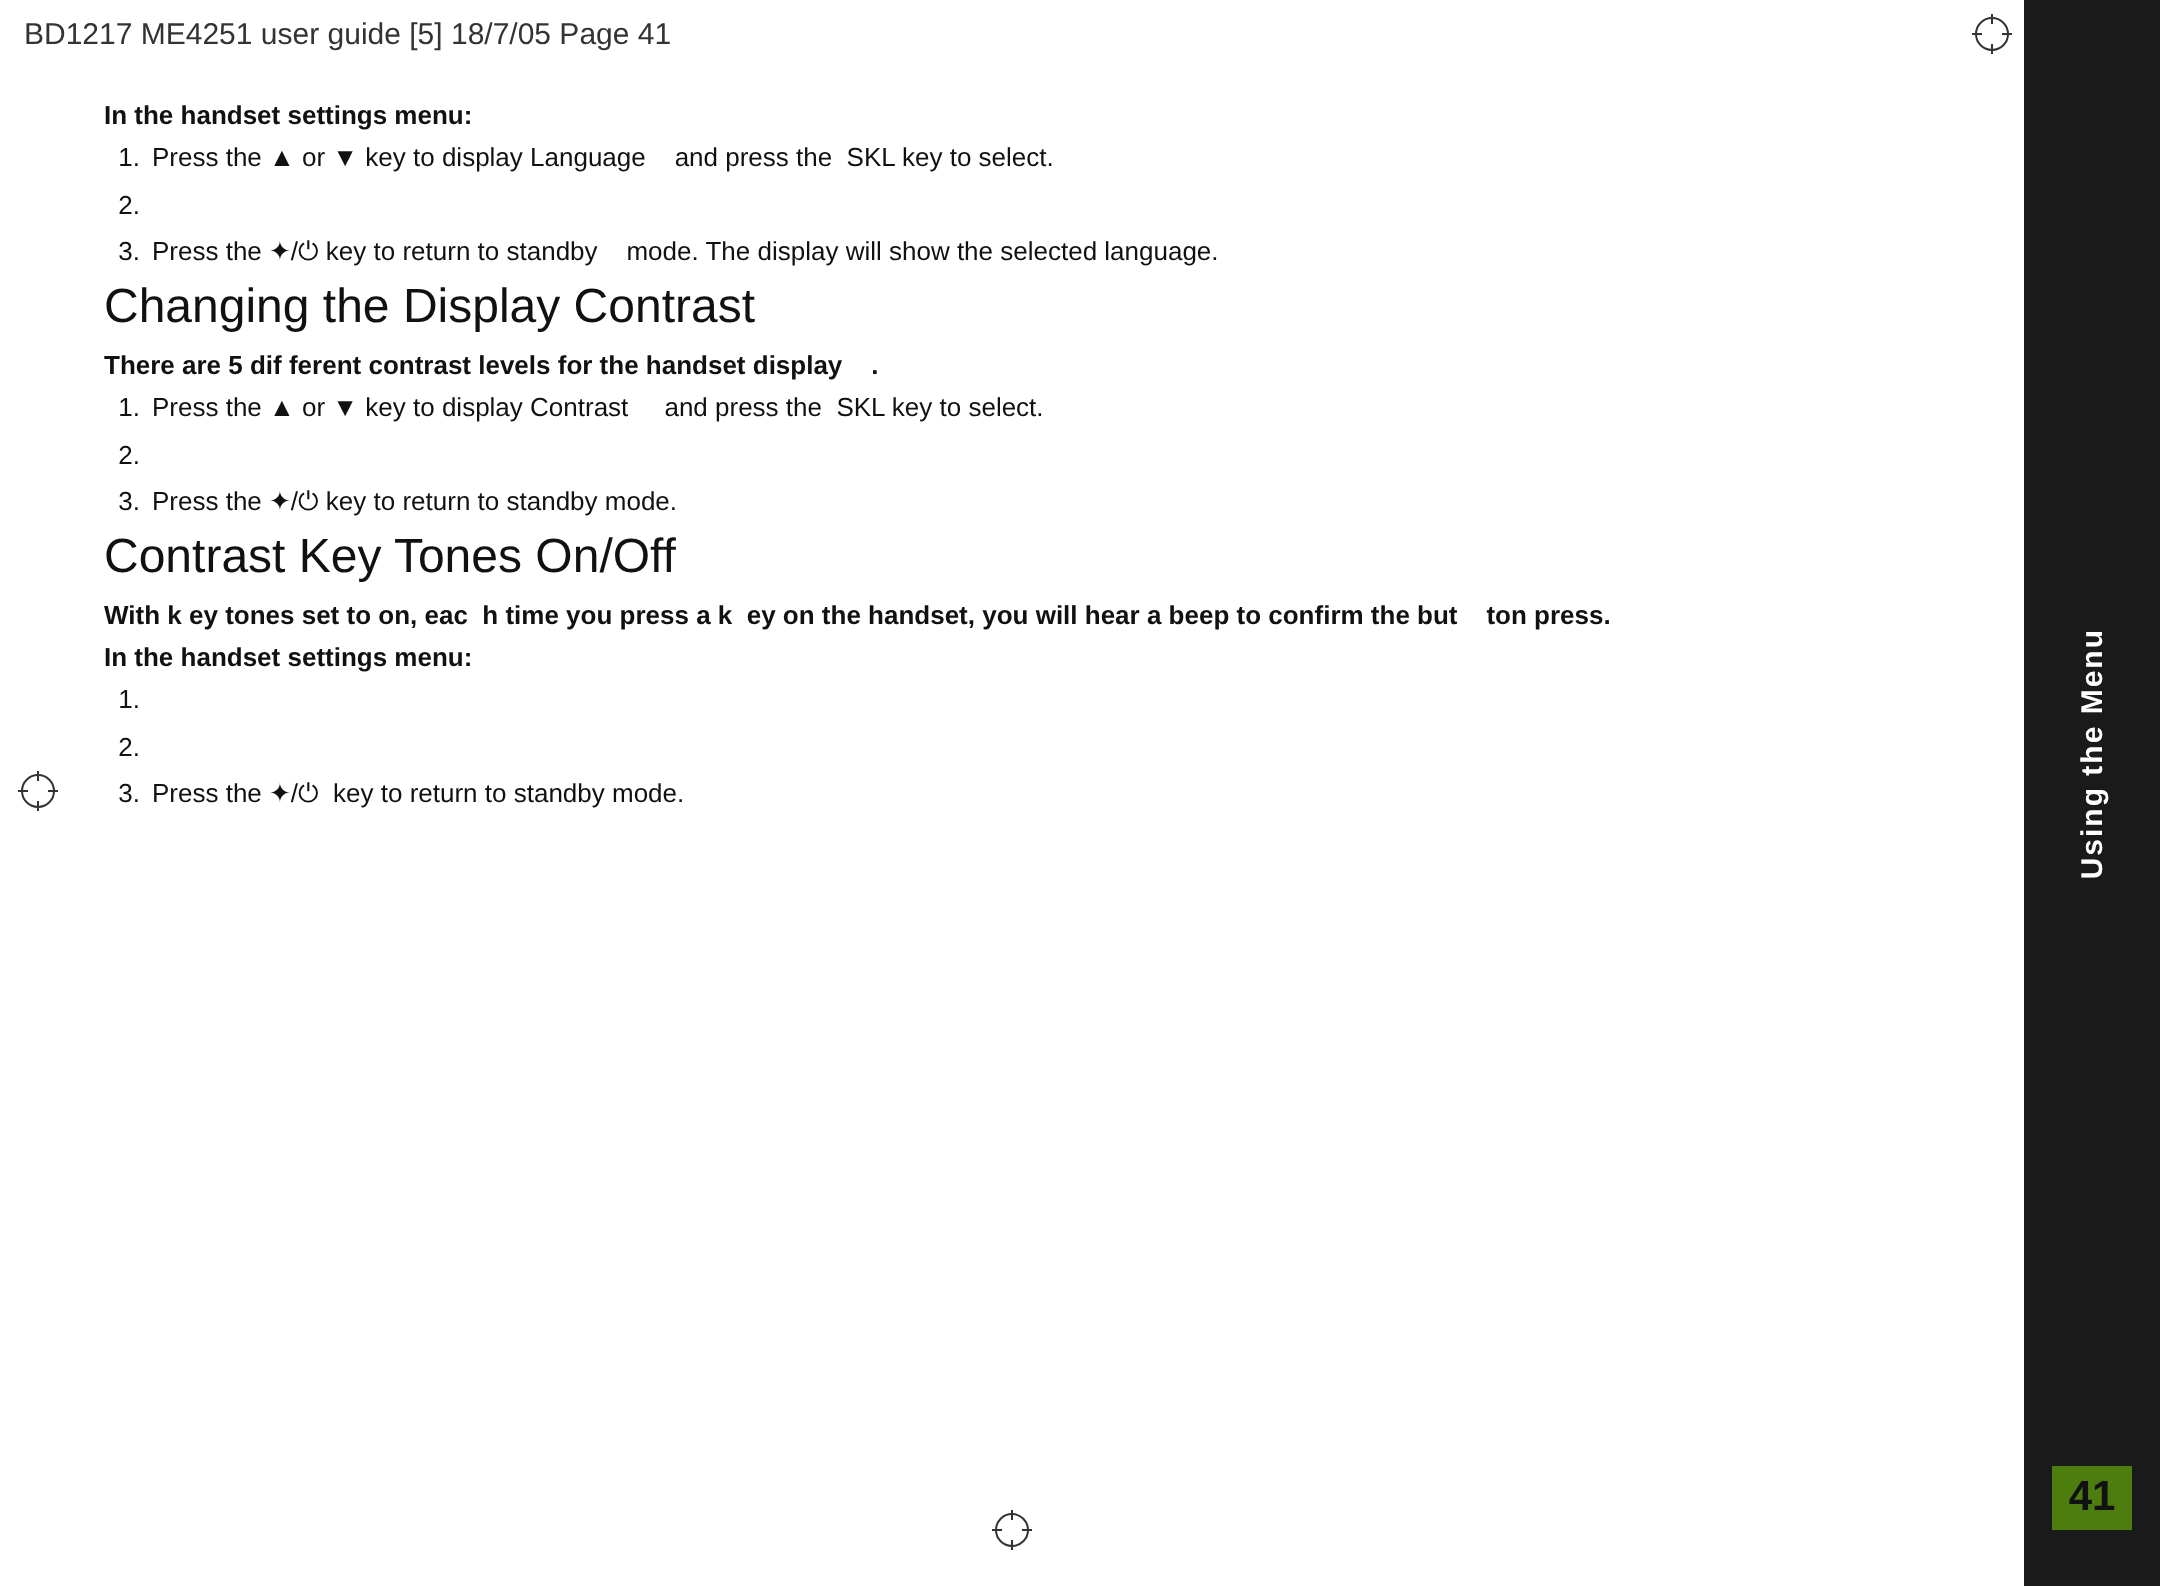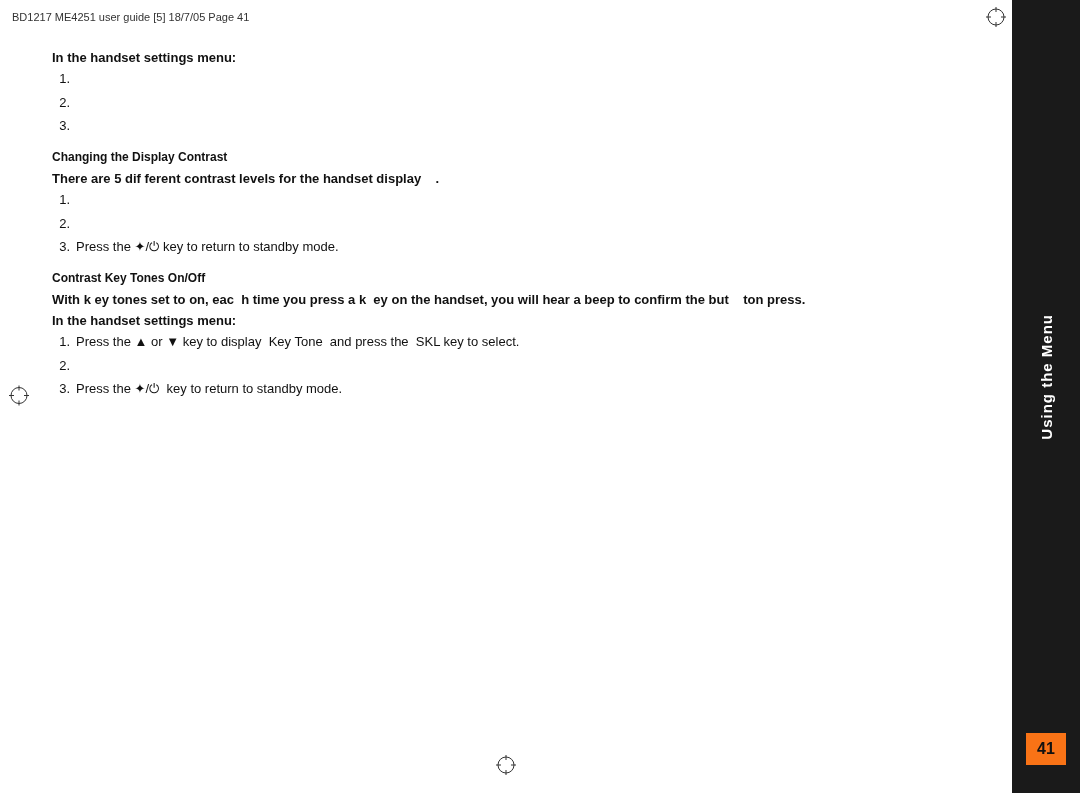--- a/index.html
+++ b/index.html
@@ -15,21 +15,21 @@
     }
 
     .main-content {
       flex: 1;
       padding: 0 0 0 0;
       position: relative;
       background: #fff;
     }
 
     .header-bar {
-      font-size: 11px;
+      font-size: 15px;
       color: #333;
       padding: 6px 1px 4px 12px;
       border-bottom: none;
       display: flex;
       align-items: center;
       gap: 8px;
     }
 
     .content-area {
       padding: 18px 28px 18px 52px;
@@ -54,23 +54,23 @@
       font-size: 13px;
       line-height: 1.5;
     }
 
     .num {
       min-width: 18px;
       text-align: right;
     }
 
     .section-title {
-      font-size: 12px;
-      font-weight: bold;
-      margin: 14px 0 5px 0;
+      font-size: 24px;
+      font-weight: normal;
+      margin: 4px 0 5px 0;
     }
 
     .section-intro {
       font-size: 13px;
       margin-bottom: 2px;
       line-height: 1.5;
       font-weight: bold;
     }
 
     
@@ -90,24 +90,24 @@
       transform: rotate(180deg);
       color: #fff;
       font-size: 15px;
       font-weight: bold;
       letter-spacing: 1px;
       font-family: Arial, Helvetica, sans-serif;
       text-align: center;
     }
 
     .page-number-box {
-      background: #f97316;
+      background: #4d7c0f;
       color: #111;
       font-weight: bold;
-      font-size: 16px;
+      font-size: 21px;
       width: 40px;
       height: 32px;
       display: flex;
       align-items: center;
       justify-content: center;
       margin-bottom: 8px;
     }
   </style>
 </head>
 <body>
@@ -126,55 +126,57 @@
     </svg>
   </div>
 
   <div class="content-area">
 
     <div>
       <div class="bold-heading">In the handset settings menu:</div>
       <ol class="numbered-list">
         <li>
           <span class="num">1.</span>
+          <span>Press the ▲ or ▼ key to display Language &nbsp;&nbsp; and press the &nbsp;SKL key to select.</span>
         </li>
         <li>
           <span class="num">2.</span>
         </li>
         <li>
           <span class="num">3.</span>
+          <span>Press the ✦/⏻ key to return to standby &nbsp;&nbsp; mode. The display will show the selected language.</span>
         </li>
       </ol>
     </div>
 
     <div>
       <div class="section-title">Changing the Display Contrast</div>
       <div class="section-intro">There are 5 dif ferent contrast levels for the handset display &nbsp;&nbsp;&nbsp;.</div>
       <ol class="numbered-list">
         <li>
           <span class="num">1.</span>
+          <span>Press the ▲ or ▼ key to display Contrast &nbsp;&nbsp;&nbsp; and press the &nbsp;SKL key to select.</span>
         </li>
         <li>
           <span class="num">2.</span>
         </li>
         <li>
           <span class="num">3.</span>
           <span>Press the ✦/⏻ key to return to standby mode.</span>
         </li>
       </ol>
     </div>
 
     <div>
       <div class="section-title">Contrast Key Tones On/Off</div>
       <div class="section-intro">With k ey tones set to on, eac &nbsp;h time you press a k &nbsp;ey on the handset, you will hear a beep to confirm the but &nbsp;&nbsp; ton press.</div>
       <div class="bold-heading" style="margin-top:4px;">In the handset settings menu:</div>
       <ol class="numbered-list">
         <li>
           <span class="num">1.</span>
-          <span>Press the ▲ or ▼ key to display &nbsp;Key Tone &nbsp;and press the &nbsp;SKL key to select.</span>
         </li>
         <li>
           <span class="num">2.</span>
         </li>
         <li>
           <span class="num">3.</span>
           <span>Press the ✦/⏻ &nbsp;key to return to standby mode.</span>
         </li>
       </ol>
     </div>

